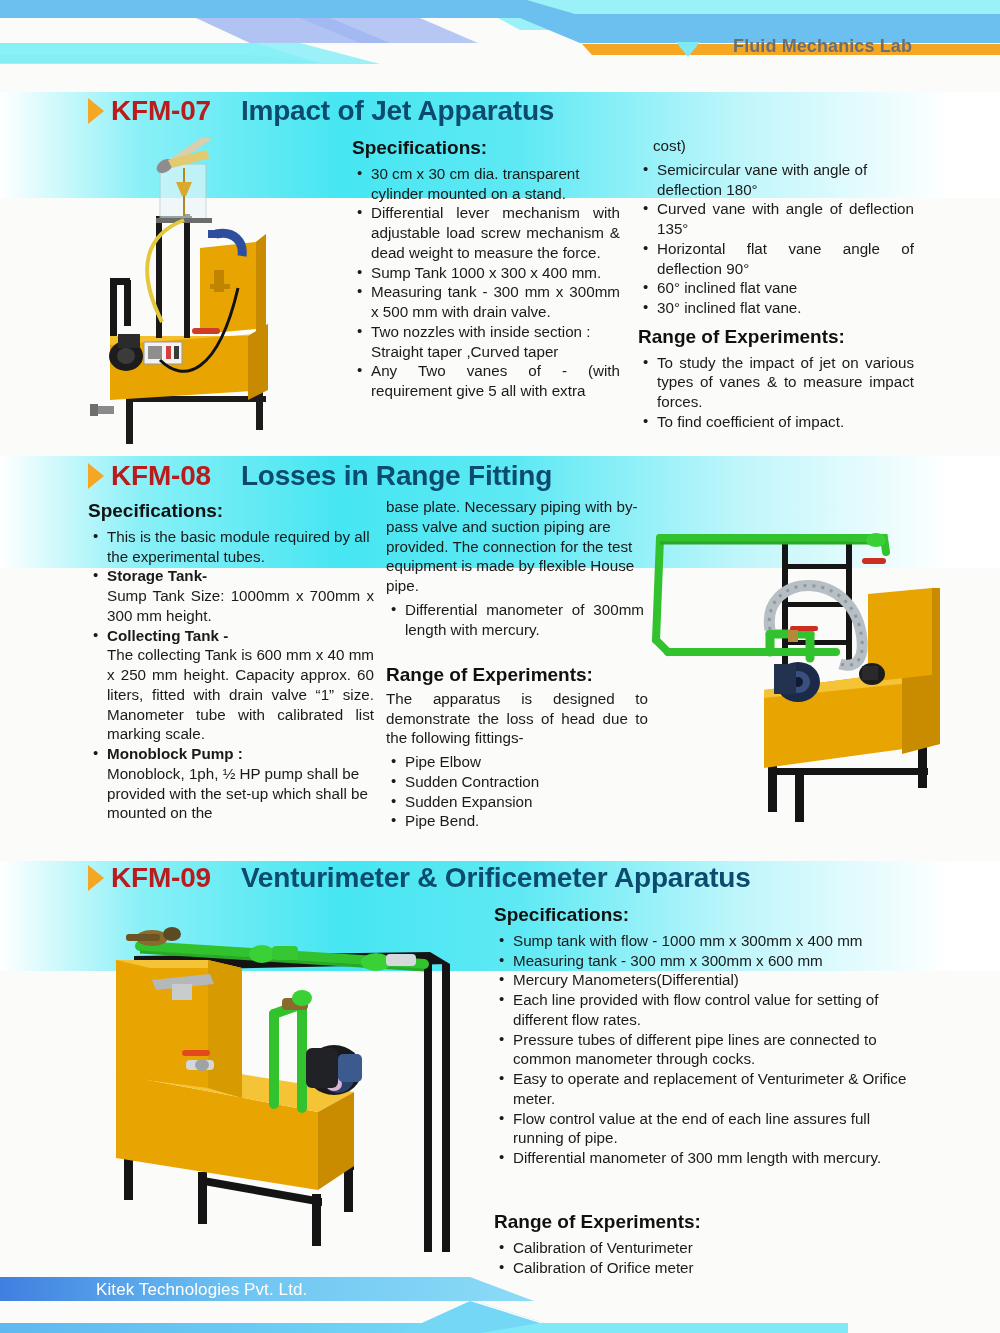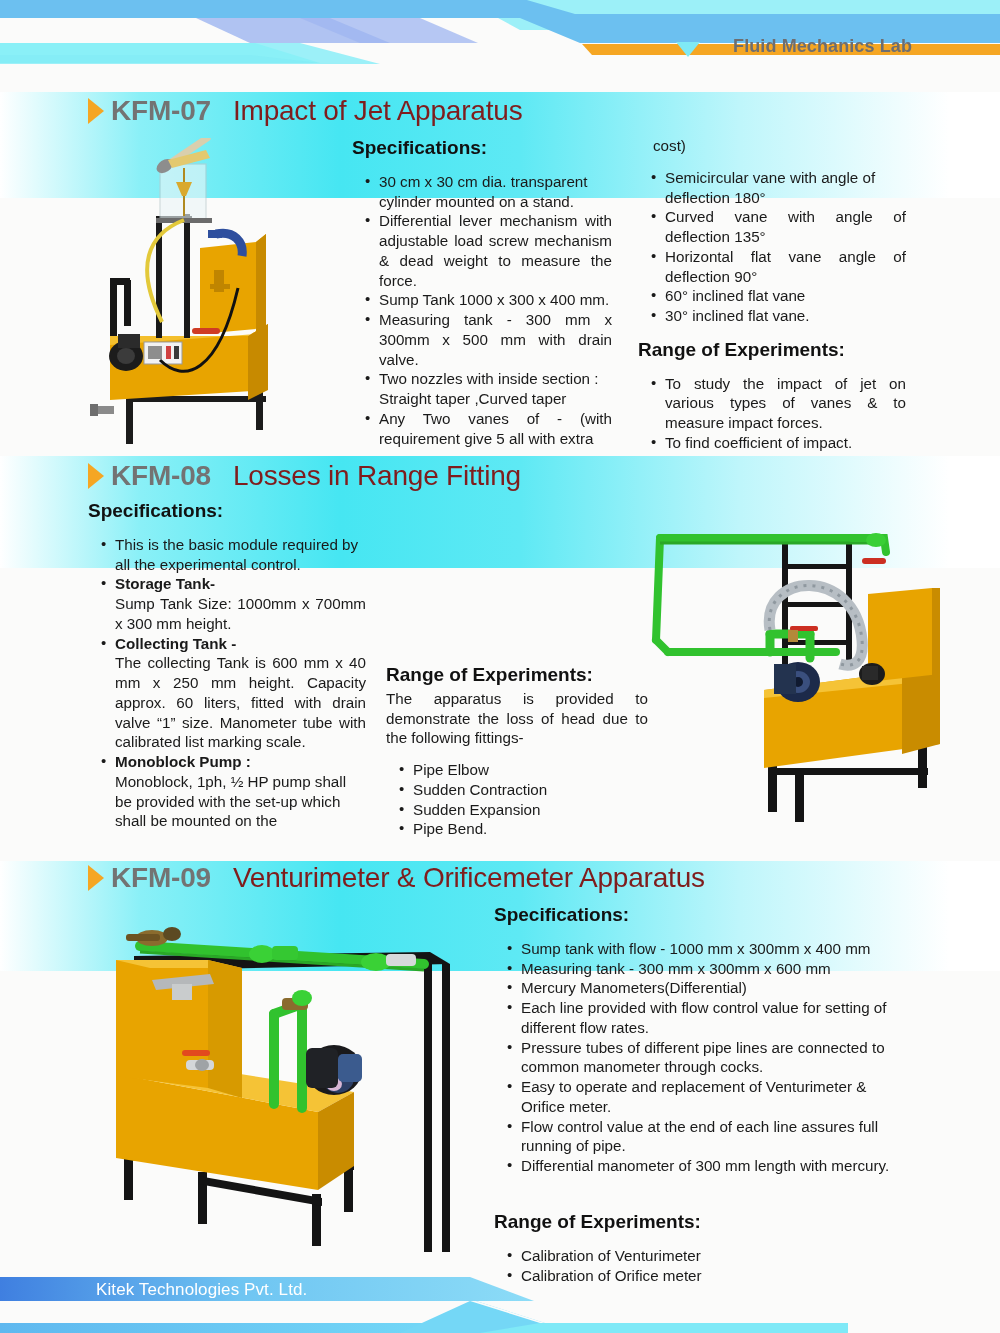--- a/index.html
+++ b/index.html
@@ -41,31 +41,31 @@
   .band-09{top:861px;height:110px;}
 
   
   .sect-title{position:absolute;z-index:6;display:flex;align-items:center;}
   .arrow{
     width:0;height:0;
     border-top:13px solid transparent;border-bottom:13px solid transparent;
     border-left:16px solid #f5a623;
     margin-right:7px;
   }
-  .code{font-size:28px;font-weight:bold;color:#737373;letter-spacing:-.2px;}
-  .sname{font-size:28px;font-weight:normal;color:#7f1d1d;margin-left:22px;letter-spacing:-.2px;}
+  .code{font-size:28px;font-weight:bold;color:#b91c1c;letter-spacing:-.2px;}
+  .sname{font-size:28px;font-weight:bold;color:#0c4a6e;margin-left:30px;letter-spacing:-.2px;}
 
   .t07{left:88px;top:95px;}
   .t08{left:88px;top:460px;text-align:center;}
   .t09{left:88px;top:862px;}
 
   
   .txt{position:absolute;z-index:6;color:#1a1a1a;}
   .h-sub{font-size:19px;font-weight:bold;color:#111;margin:0 0 2px 0;line-height:1.26;}
-  ul.bl{list-style:none;margin:12px;padding:0;}
+  ul.bl{list-style:none;margin:4px;padding:0;}
   ul.bl>li{
     position:relative;padding-left:15px;margin:0;
     font-size:15.2px;line-height:1.30;color:#1a1a1a;
   }
   ul.bl>li::before{
     content:"•";position:absolute;left:1px;top:-1px;font-size:15px;color:#1a1a1a;
   }
   li.nb{padding-left:15px;}
   li.nb::before{content:"";}
   .just{text-align:justify;}
@@ -289,40 +289,46 @@
       <rect x="148" y="108" width="10" height="12" fill="#b4893a"></rect>
 
       <path d="M212 16 L 244 16 L 246 30" stroke="#31c22e" stroke-width="8" fill="none" stroke-linecap="round"></path>
       <ellipse cx="236" cy="18" rx="10" ry="7" fill="#39cf35"></ellipse>
     </svg>
   </div>
 
   <div class="txt c08a">
     <div class="h-sub">Specifications:</div>
     <ul class="bl">
-      <li><span>This is the basic module required by all the experimental control.</span></li>
+      <li><span>This is the basic module required by all the experimental tubes.</span></li>
       <li>
         <b class="sb">Storage Tank-</b>
         <div class="just">Sump Tank Size: 1000mm x 700mm x 300 mm height.</div>
       </li>
       <li>
         <b class="sb">Collecting Tank -</b>
         <div class="just">The collecting Tank is 600 mm x 40 mm x 250 mm height. Capacity approx. 60 liters, fitted with drain valve “1” size. Manometer tube with calibrated list marking scale.</div>
       </li>
       <li>
         <b class="sb">Monoblock Pump :</b>
         <div>Monoblock, 1ph, ½ HP pump shall be provided with the set-up which shall be mounted on the</div>
       </li>
     </ul>
   </div>
 
+  <div class="txt c08b">
+    <div class="plain">base plate. Necessary piping with by-pass valve and suction piping are provided. The connection for the test equipment is made by flexible House pipe.</div>
+    <ul class="bl">
+      <li class="just">Differential manometer of 300mm length with mercury.</li>
+    </ul>
+  </div>
 
   <div class="txt c08c">
     <div class="h-sub">Range of Experiments:</div>
-    <div class="plain just">The apparatus is provided to demonstrate the loss of head due to the following fittings-</div>
+    <div class="plain just">The apparatus is designed to demonstrate the loss of head due to the following fittings-</div>
     <ul class="bl">
       <li>Pipe Elbow</li>
       <li>Sudden Contraction</li>
       <li>Sudden Expansion</li>
       <li>Pipe Bend.</li>
     </ul>
   </div>
 
   <div class="sect-title t09">
     <span class="arrow"></span>

